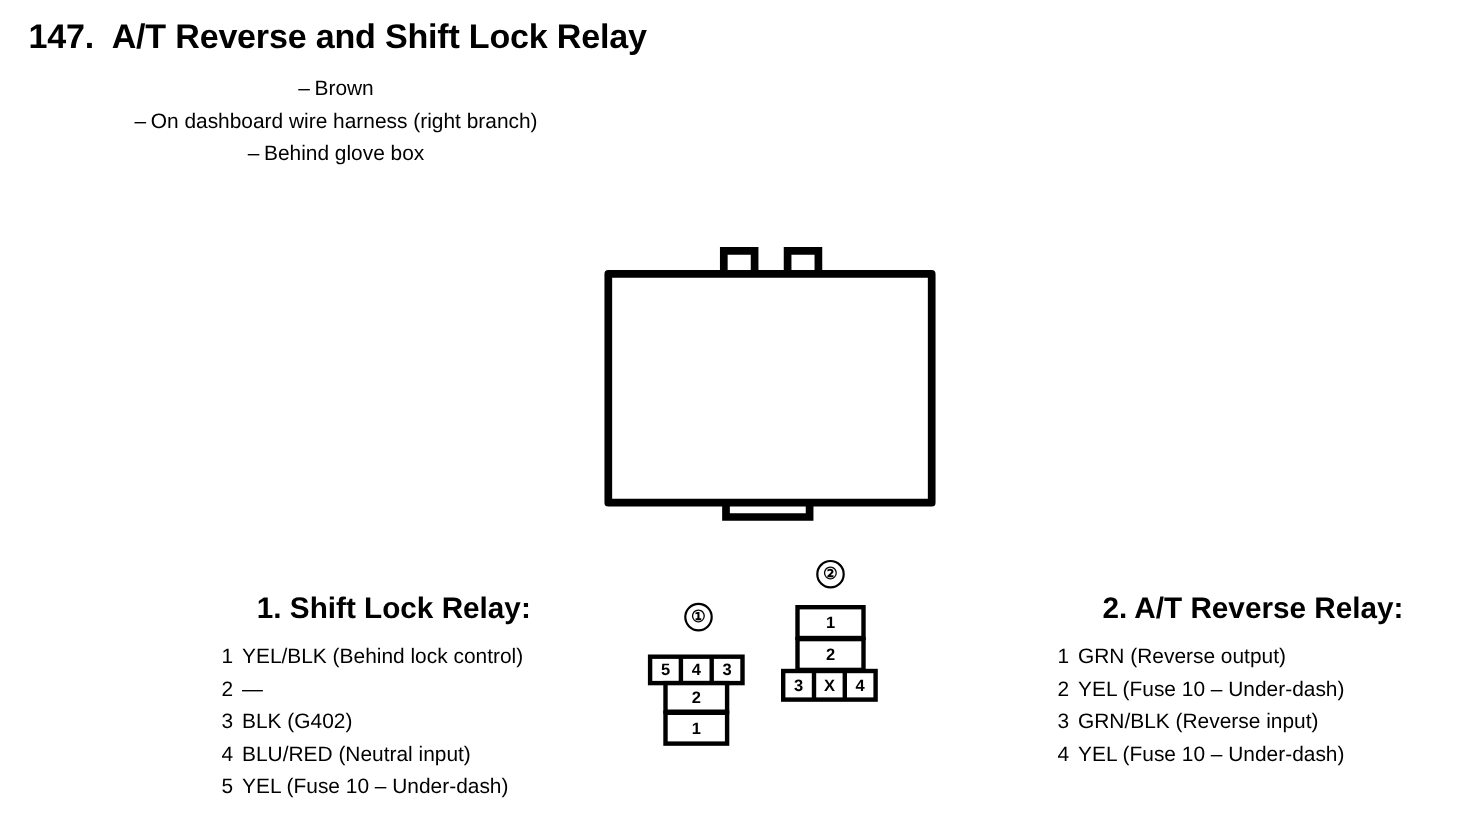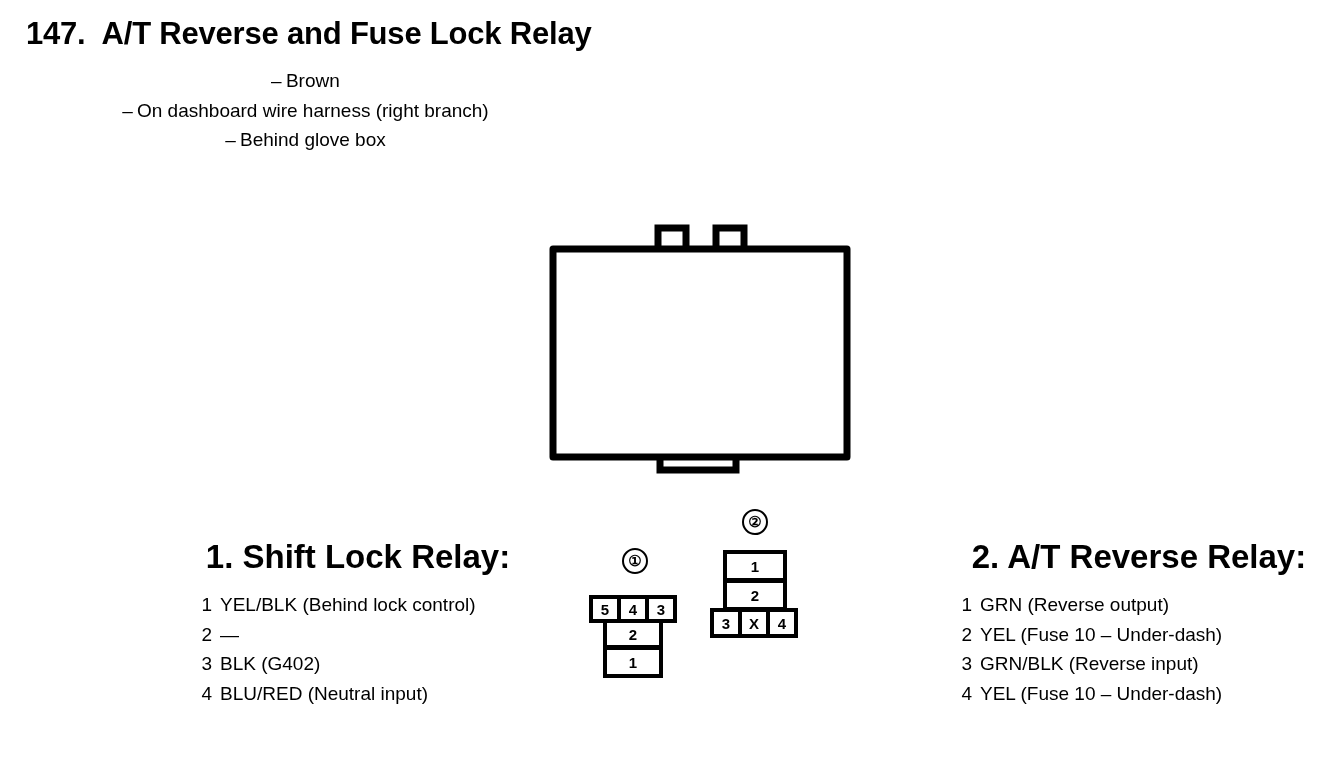--- a/index.html
+++ b/index.html
@@ -92,21 +92,21 @@
     box-sizing: border-box;
   }
 
   
   .legend {
     position: absolute;
     font-size: 19px;
     white-space: nowrap;
   }
   .legend-title {
-    font-size: 33px;
+    font-size: 27px;
     font-weight: bold;
     white-space: nowrap;
   }
   .legend-rows {
     margin-top: 14px;
     line-height: 29.5px;
   }
   .legend-row { display: block; }
   .pin-no {
     display: inline-block;
@@ -117,21 +117,21 @@
 
   #legend-left  { left: 190px; top: 538px; }
   #legend-left .legend-title { text-align: center; width: 336px; }
   #legend-right { left: 950px; top: 538px; }
   #legend-right .legend-title { text-align: center; width: 378px; }
 </style>
 </head>
 <body>
 
 <div class="page-title">
-  <span class="title-num">147.</span><span>A/T Reverse and Fuse Lock Relay</span>
+  <span class="title-num">147.</span><span>A/T Reverse and Shift Lock Relay</span>
 </div>
 
 <div class="bullet-list">
   <span class="bullet-row">
     <span class="bullet-dash">–</span><span>Brown</span>
   </span>
   <span class="bullet-row">
     <span class="bullet-dash">–</span><span>On dashboard wire harness (right branch)</span>
   </span>
   <span class="bullet-row">
@@ -201,20 +201,23 @@
     </span>
     <span class="legend-row">
       <span class="pin-no">2</span><span>—</span>
     </span>
     <span class="legend-row">
       <span class="pin-no">3</span><span>BLK (G402)</span>
     </span>
     <span class="legend-row">
       <span class="pin-no">4</span><span>BLU/RED (Neutral input)</span>
     </span>
+    <span class="legend-row">
+      <span class="pin-no">5</span><span>YEL (Fuse 10 – Under-dash)</span>
+    </span>
   </div>
 </div>
 
 <div class="legend" id="legend-right">
   <div class="legend-title">2. A/T Reverse Relay:</div>
   <div class="legend-rows">
     <span class="legend-row">
       <span class="pin-no">1</span><span>GRN (Reverse output)</span>
     </span>
     <span class="legend-row">

